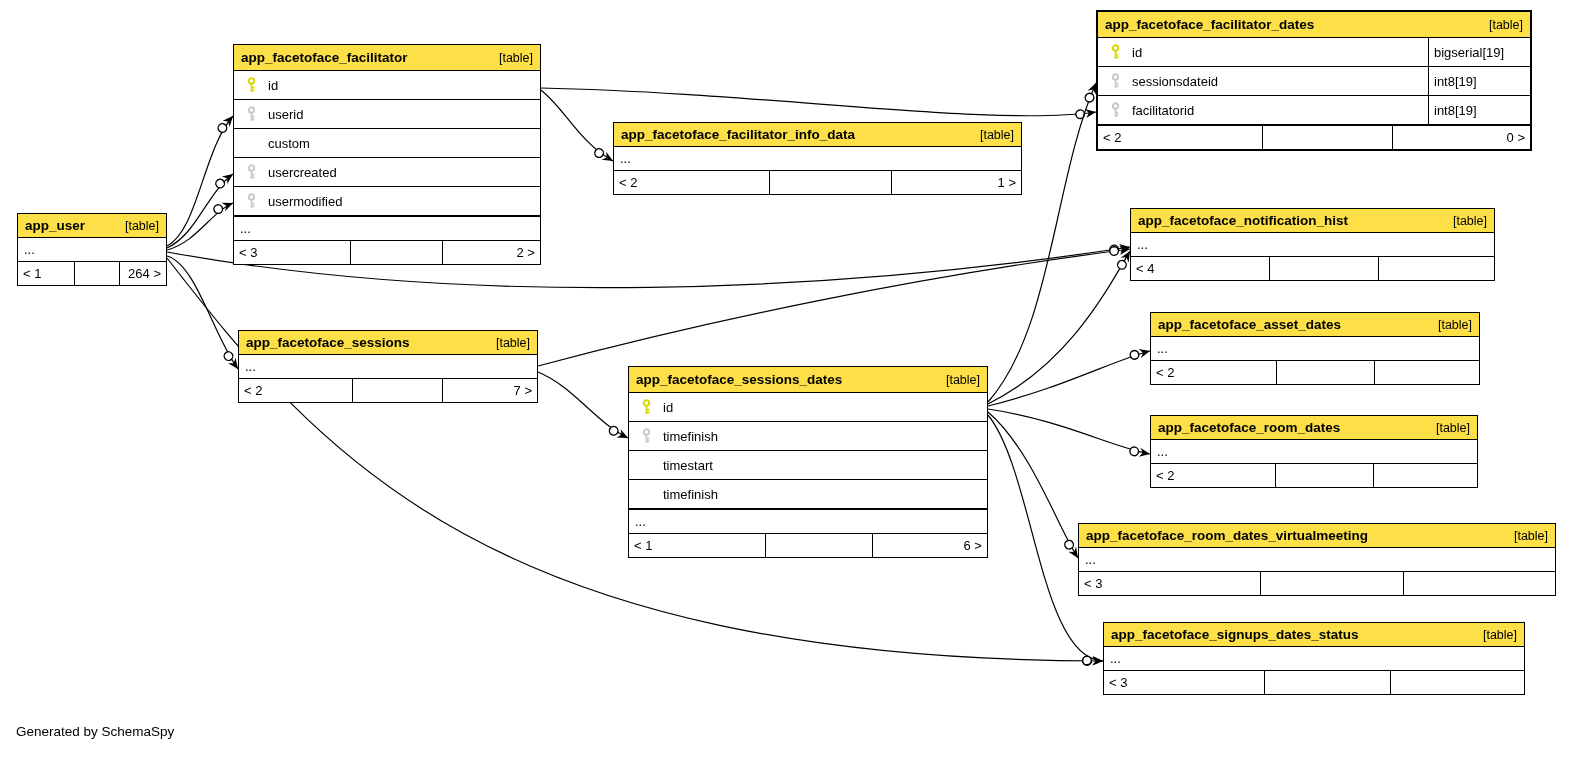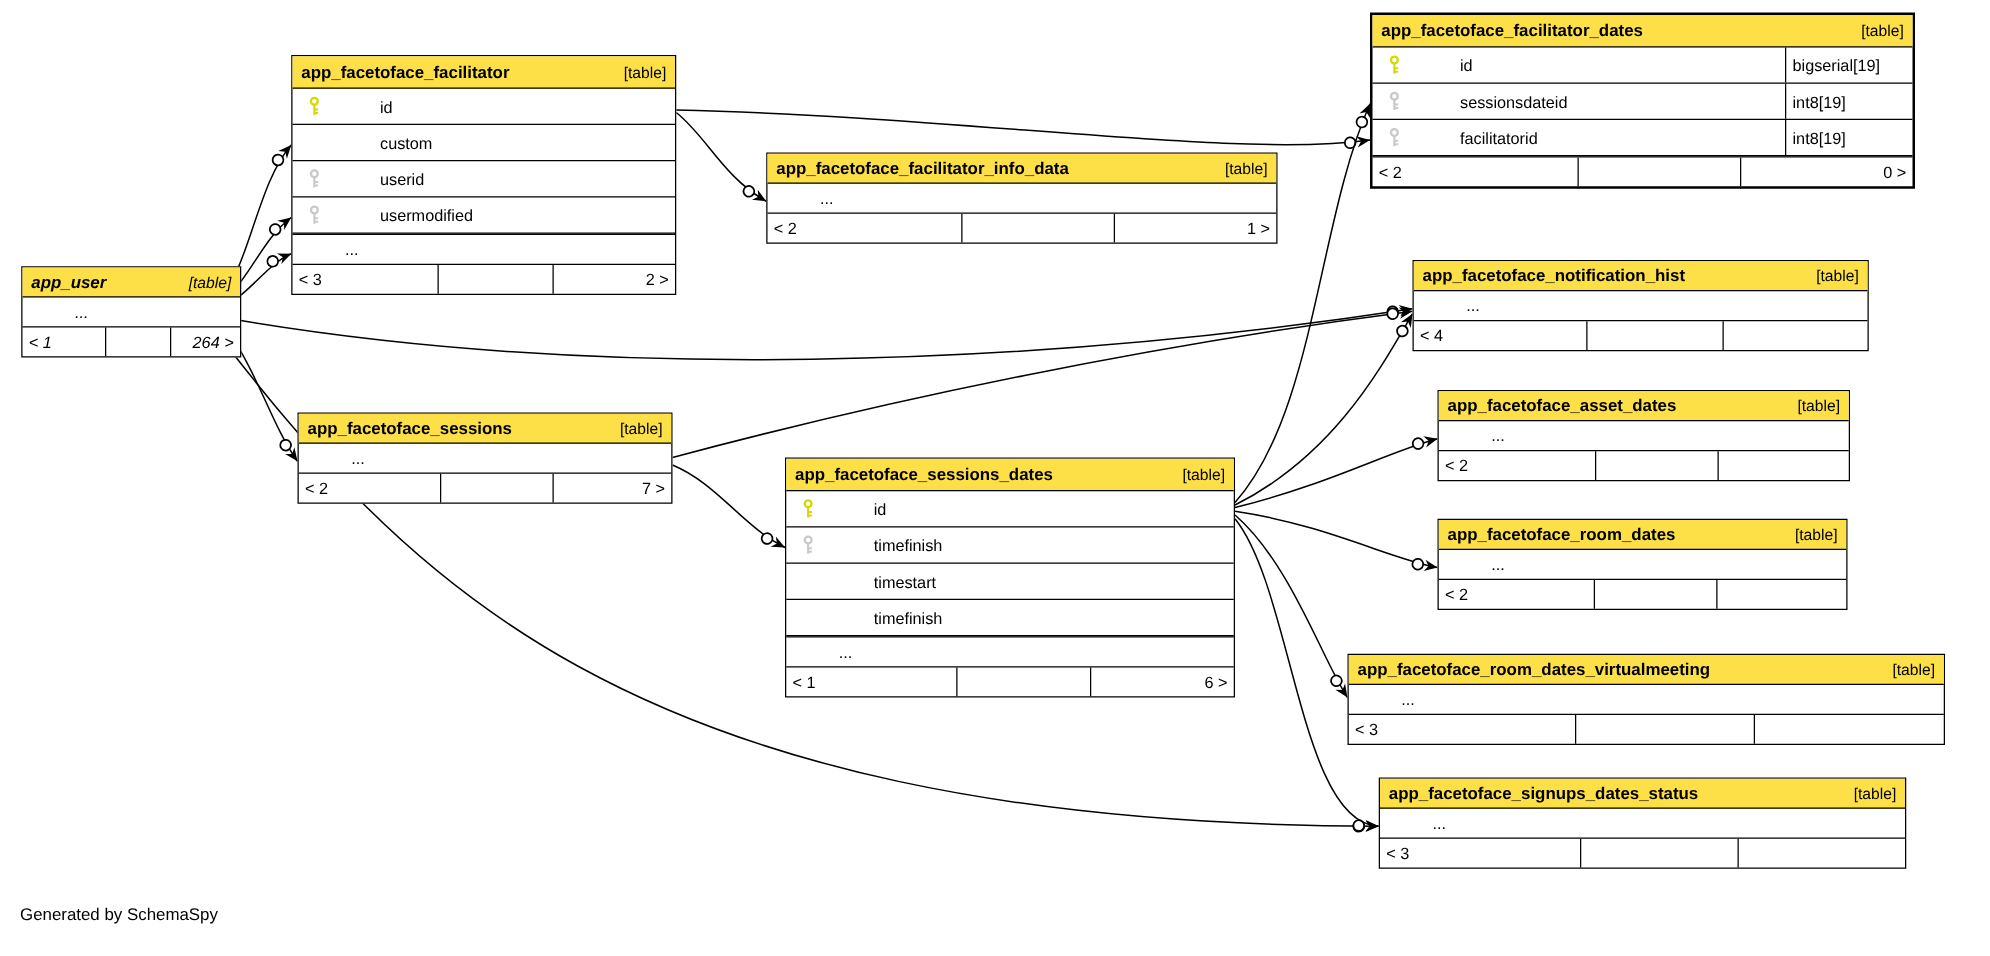--- a/index.html
+++ b/index.html
@@ -9,21 +9,21 @@
   .tbl{position:absolute;z-index:2;background:#fff;border:1px solid #000;box-sizing:border-box;}
   .tbl.main{border:2px solid #000;}
   .hdr{display:flex;justify-content:space-between;align-items:center;background:#fde047;
        border-bottom:1px solid #000;padding:5px 7px;}
   .tbl.sm .hdr{padding:4px 7px;}
   .tname{font-weight:bold;font-size:13.5px;white-space:nowrap;}
   .tag{font-size:12.5px;padding-left:12px;white-space:nowrap;}
   .row{display:flex;align-items:center;height:28px;border-bottom:1px solid #000;}
   .row:last-of-type{border-bottom:none;}
   .keycell{width:34px;display:flex;justify-content:center;align-items:center;flex:none;}
-  .cn{font-size:13px;white-space:nowrap;margin-left:36px;}
+  .cn{font-size:13px;white-space:nowrap;}
   .ct{margin-left:auto;align-self:stretch;display:flex;align-items:center;
       border-left:1px solid #000;padding:0 5px;width:102px;box-sizing:border-box;
       font-size:13px;white-space:nowrap;}
   .row.el{height:23px;padding-left:6px;border-bottom:none;}
   .ftr{display:grid;grid-template-columns:38% 30% 32%;height:23px;border-top:1px solid #000;font-size:13px;}
   .fc{display:flex;align-items:center;padding:0 5px;border-left:1px solid #000;white-space:nowrap;}
   .fc.l{border-left:none;}
   .fc.r{justify-content:flex-end;}
   .key svg{display:block;}
   .pk{color:#d8d800;}
@@ -55,21 +55,21 @@
       <path marker-end="url(#crowdot)" d="M538,366 C710,320 920,276 1130,249"></path>
       <path marker-end="url(#crowdot)" d="M988,402 C1052,330 1054,178 1096,83"></path>
       <path marker-end="url(#crowdot)" d="M988,404 C1068,364 1106,292 1130,251"></path>
       <path marker-end="url(#crowdot)" d="M988,406 C1062,388 1114,360 1150,351"></path>
       <path marker-end="url(#crowdot)" d="M988,409 C1062,420 1114,448 1150,454"></path>
       <path marker-end="url(#crowdot)" d="M988,412 C1032,450 1058,528 1078,558"></path>
       <path marker-end="url(#crowdot)" d="M988,415 C1034,472 1040,659 1103,661"></path>
     </g>
   </svg>
 
-  <div class="tbl sm" style="left:17px;top:213px;width:176px;font-style:italic;">
+  <div class="tbl sm" style="left:17px;top:213px;width:150px;">
     <div class="hdr">
       <span class="tname">app_user</span>
       <span class="tag">[table]</span>
     </div>
     <div class="row el">
         <span class="cn">...</span>
       </div>
     <div class="ftr">
       <span class="fc l">&lt; 1</span>
       <span class="fc m"></span>
@@ -83,33 +83,42 @@
       <span class="tag">[table]</span>
     </div>
     <div class="row">
       <span class="keycell key pk">
           <svg width="11" height="16" viewBox="0 0 11 16">
             <circle cx="5.5" cy="4" r="2.7" fill="none" stroke="currentColor" stroke-width="1.9"></circle>
             <path d="M5.5 6.8 V15 M5.5 10.6 h3 M5.5 13.4 h3" stroke="currentColor" stroke-width="1.7" fill="none"></path>
           </svg>
         </span>
       <span class="cn">id</span>
+    </div>
+    <div class="row">
+      <span class="keycell key fk">
+          <svg width="11" height="16" viewBox="0 0 11 16">
+            <circle cx="5.5" cy="4" r="2.7" fill="none" stroke="currentColor" stroke-width="1.9"></circle>
+            <path d="M5.5 6.8 V15 M5.5 10.6 h3 M5.5 13.4 h3" stroke="currentColor" stroke-width="1.7" fill="none"></path>
+          </svg>
+        </span>
+      <span class="cn">userid</span>
     </div>
     <div class="row">
       <span class="keycell"></span>
       <span class="cn">custom</span>
     </div>
     <div class="row">
       <span class="keycell key fk">
           <svg width="11" height="16" viewBox="0 0 11 16">
             <circle cx="5.5" cy="4" r="2.7" fill="none" stroke="currentColor" stroke-width="1.9"></circle>
             <path d="M5.5 6.8 V15 M5.5 10.6 h3 M5.5 13.4 h3" stroke="currentColor" stroke-width="1.7" fill="none"></path>
           </svg>
         </span>
-      <span class="cn">userid</span>
+      <span class="cn">usercreated</span>
     </div>
     <div class="row">
       <span class="keycell key fk">
           <svg width="11" height="16" viewBox="0 0 11 16">
             <circle cx="5.5" cy="4" r="2.7" fill="none" stroke="currentColor" stroke-width="1.9"></circle>
             <path d="M5.5 6.8 V15 M5.5 10.6 h3 M5.5 13.4 h3" stroke="currentColor" stroke-width="1.7" fill="none"></path>
           </svg>
         </span>
       <span class="cn">usermodified</span>
     </div>

